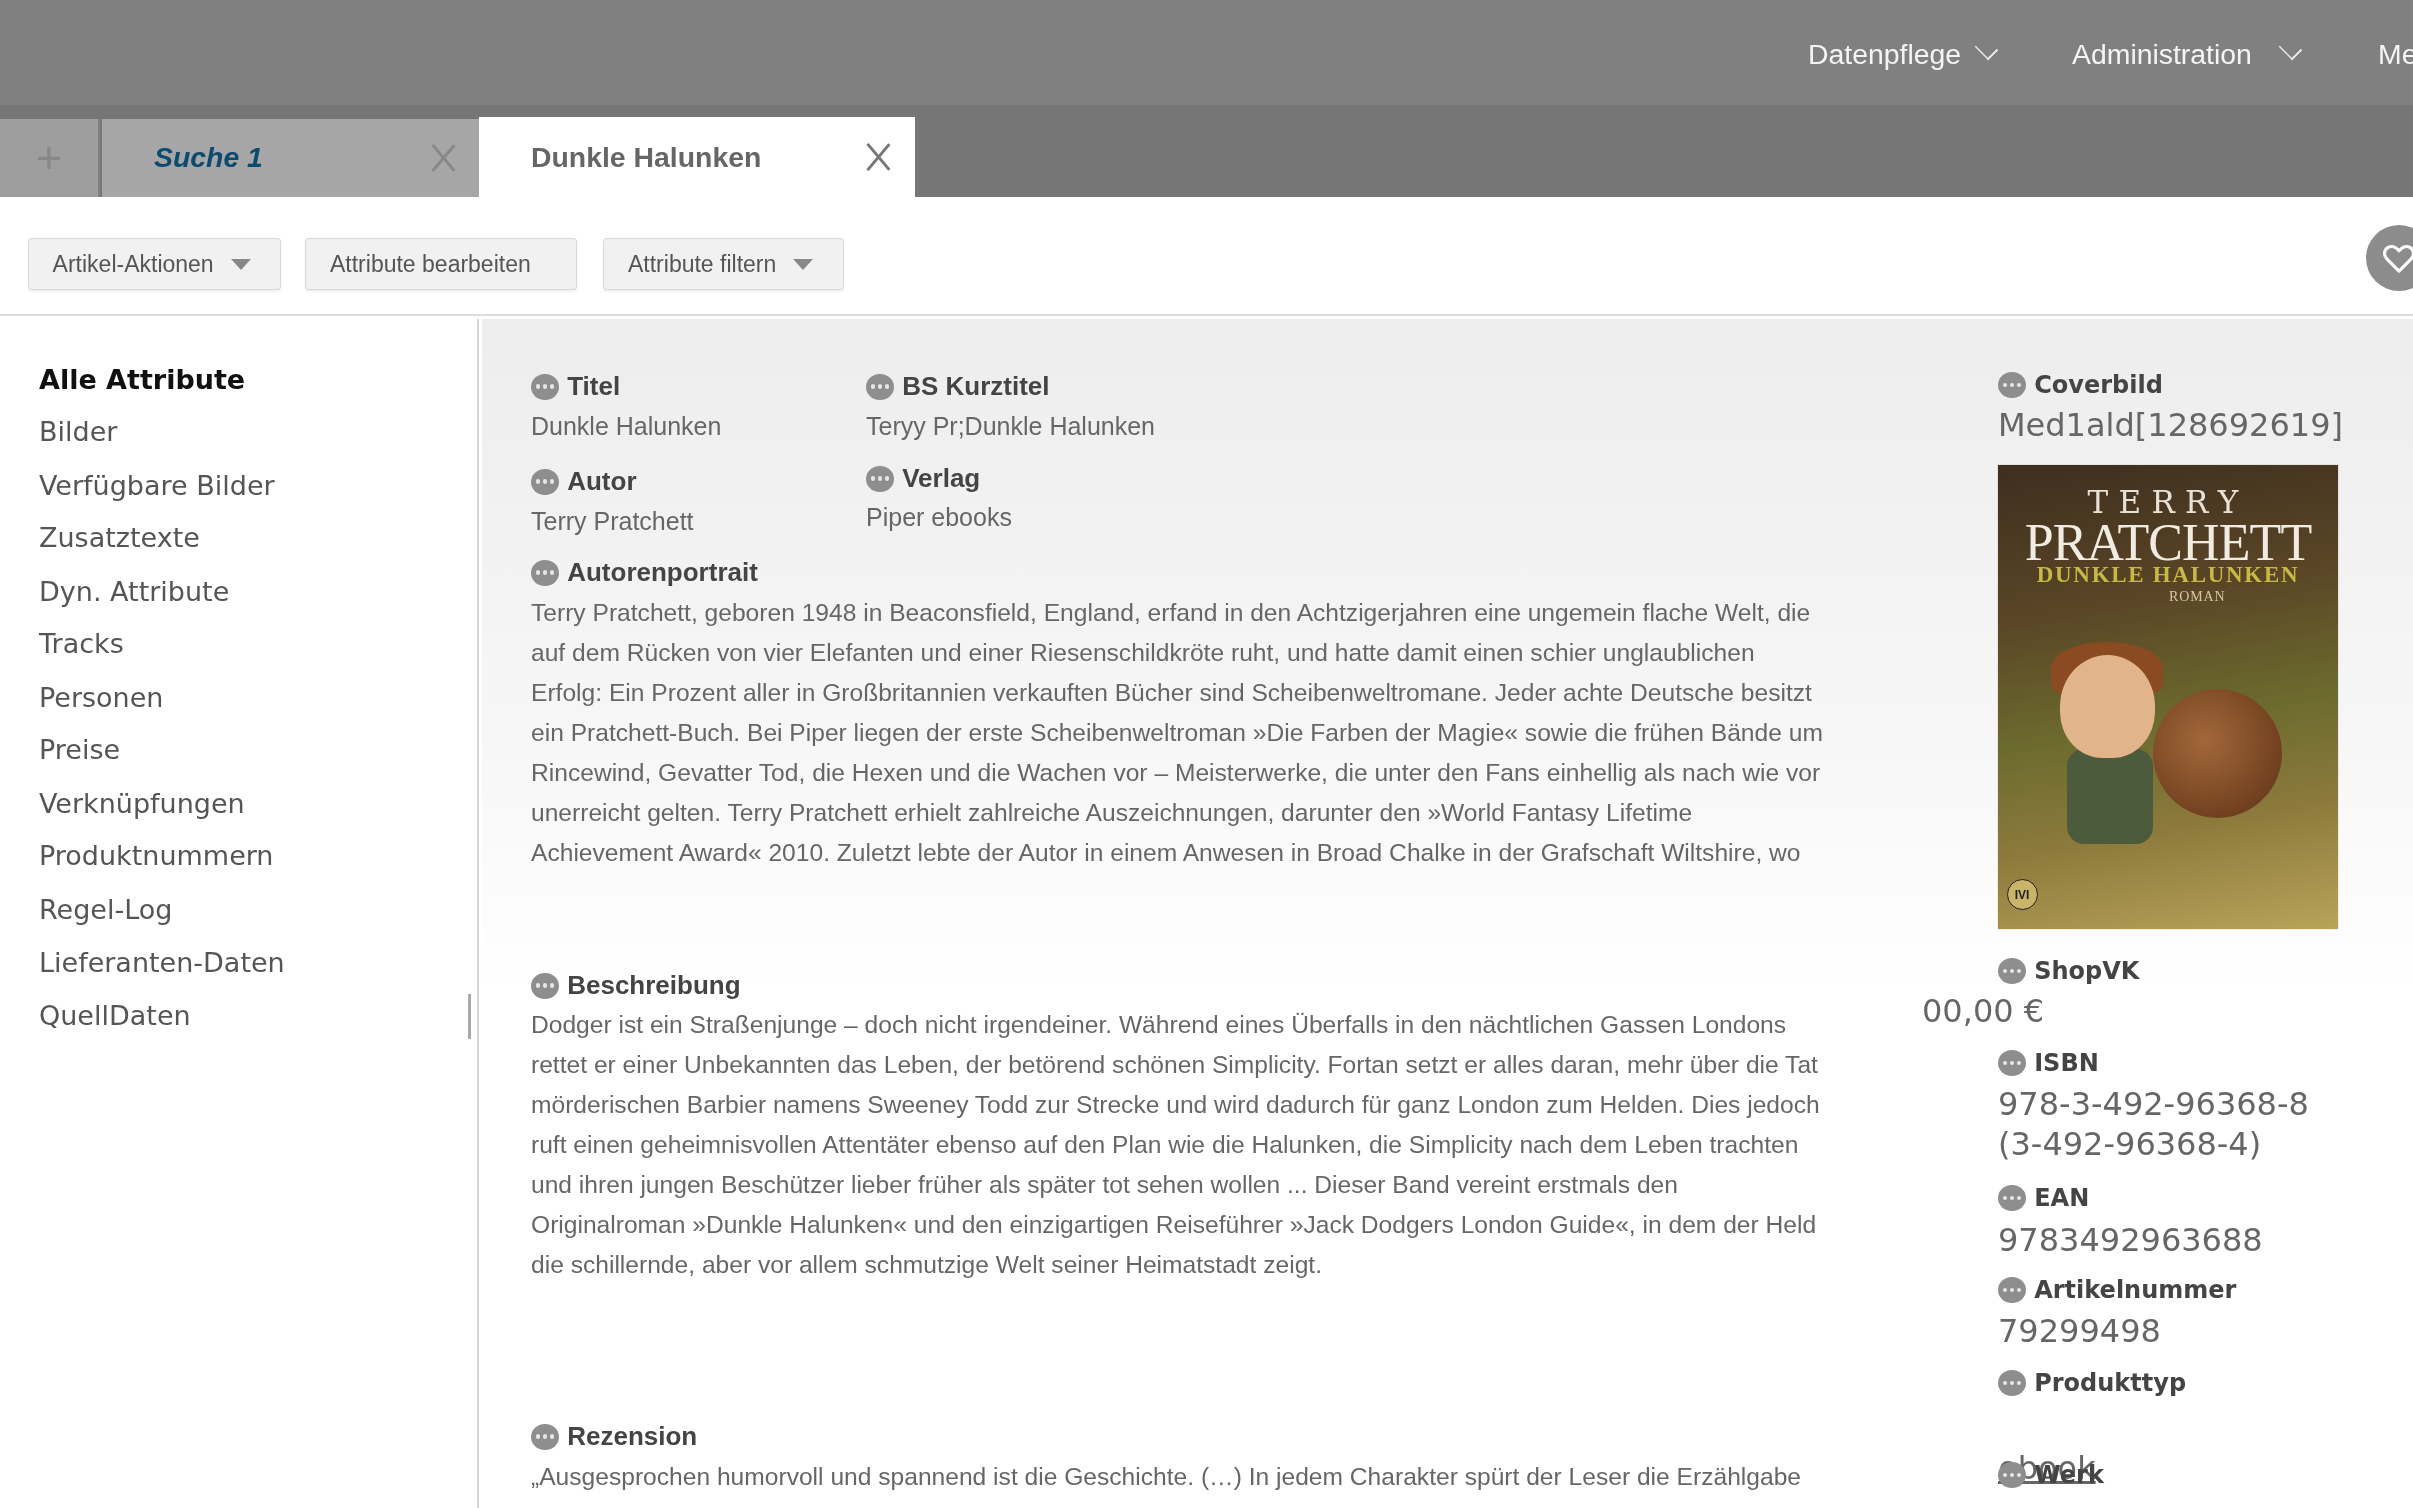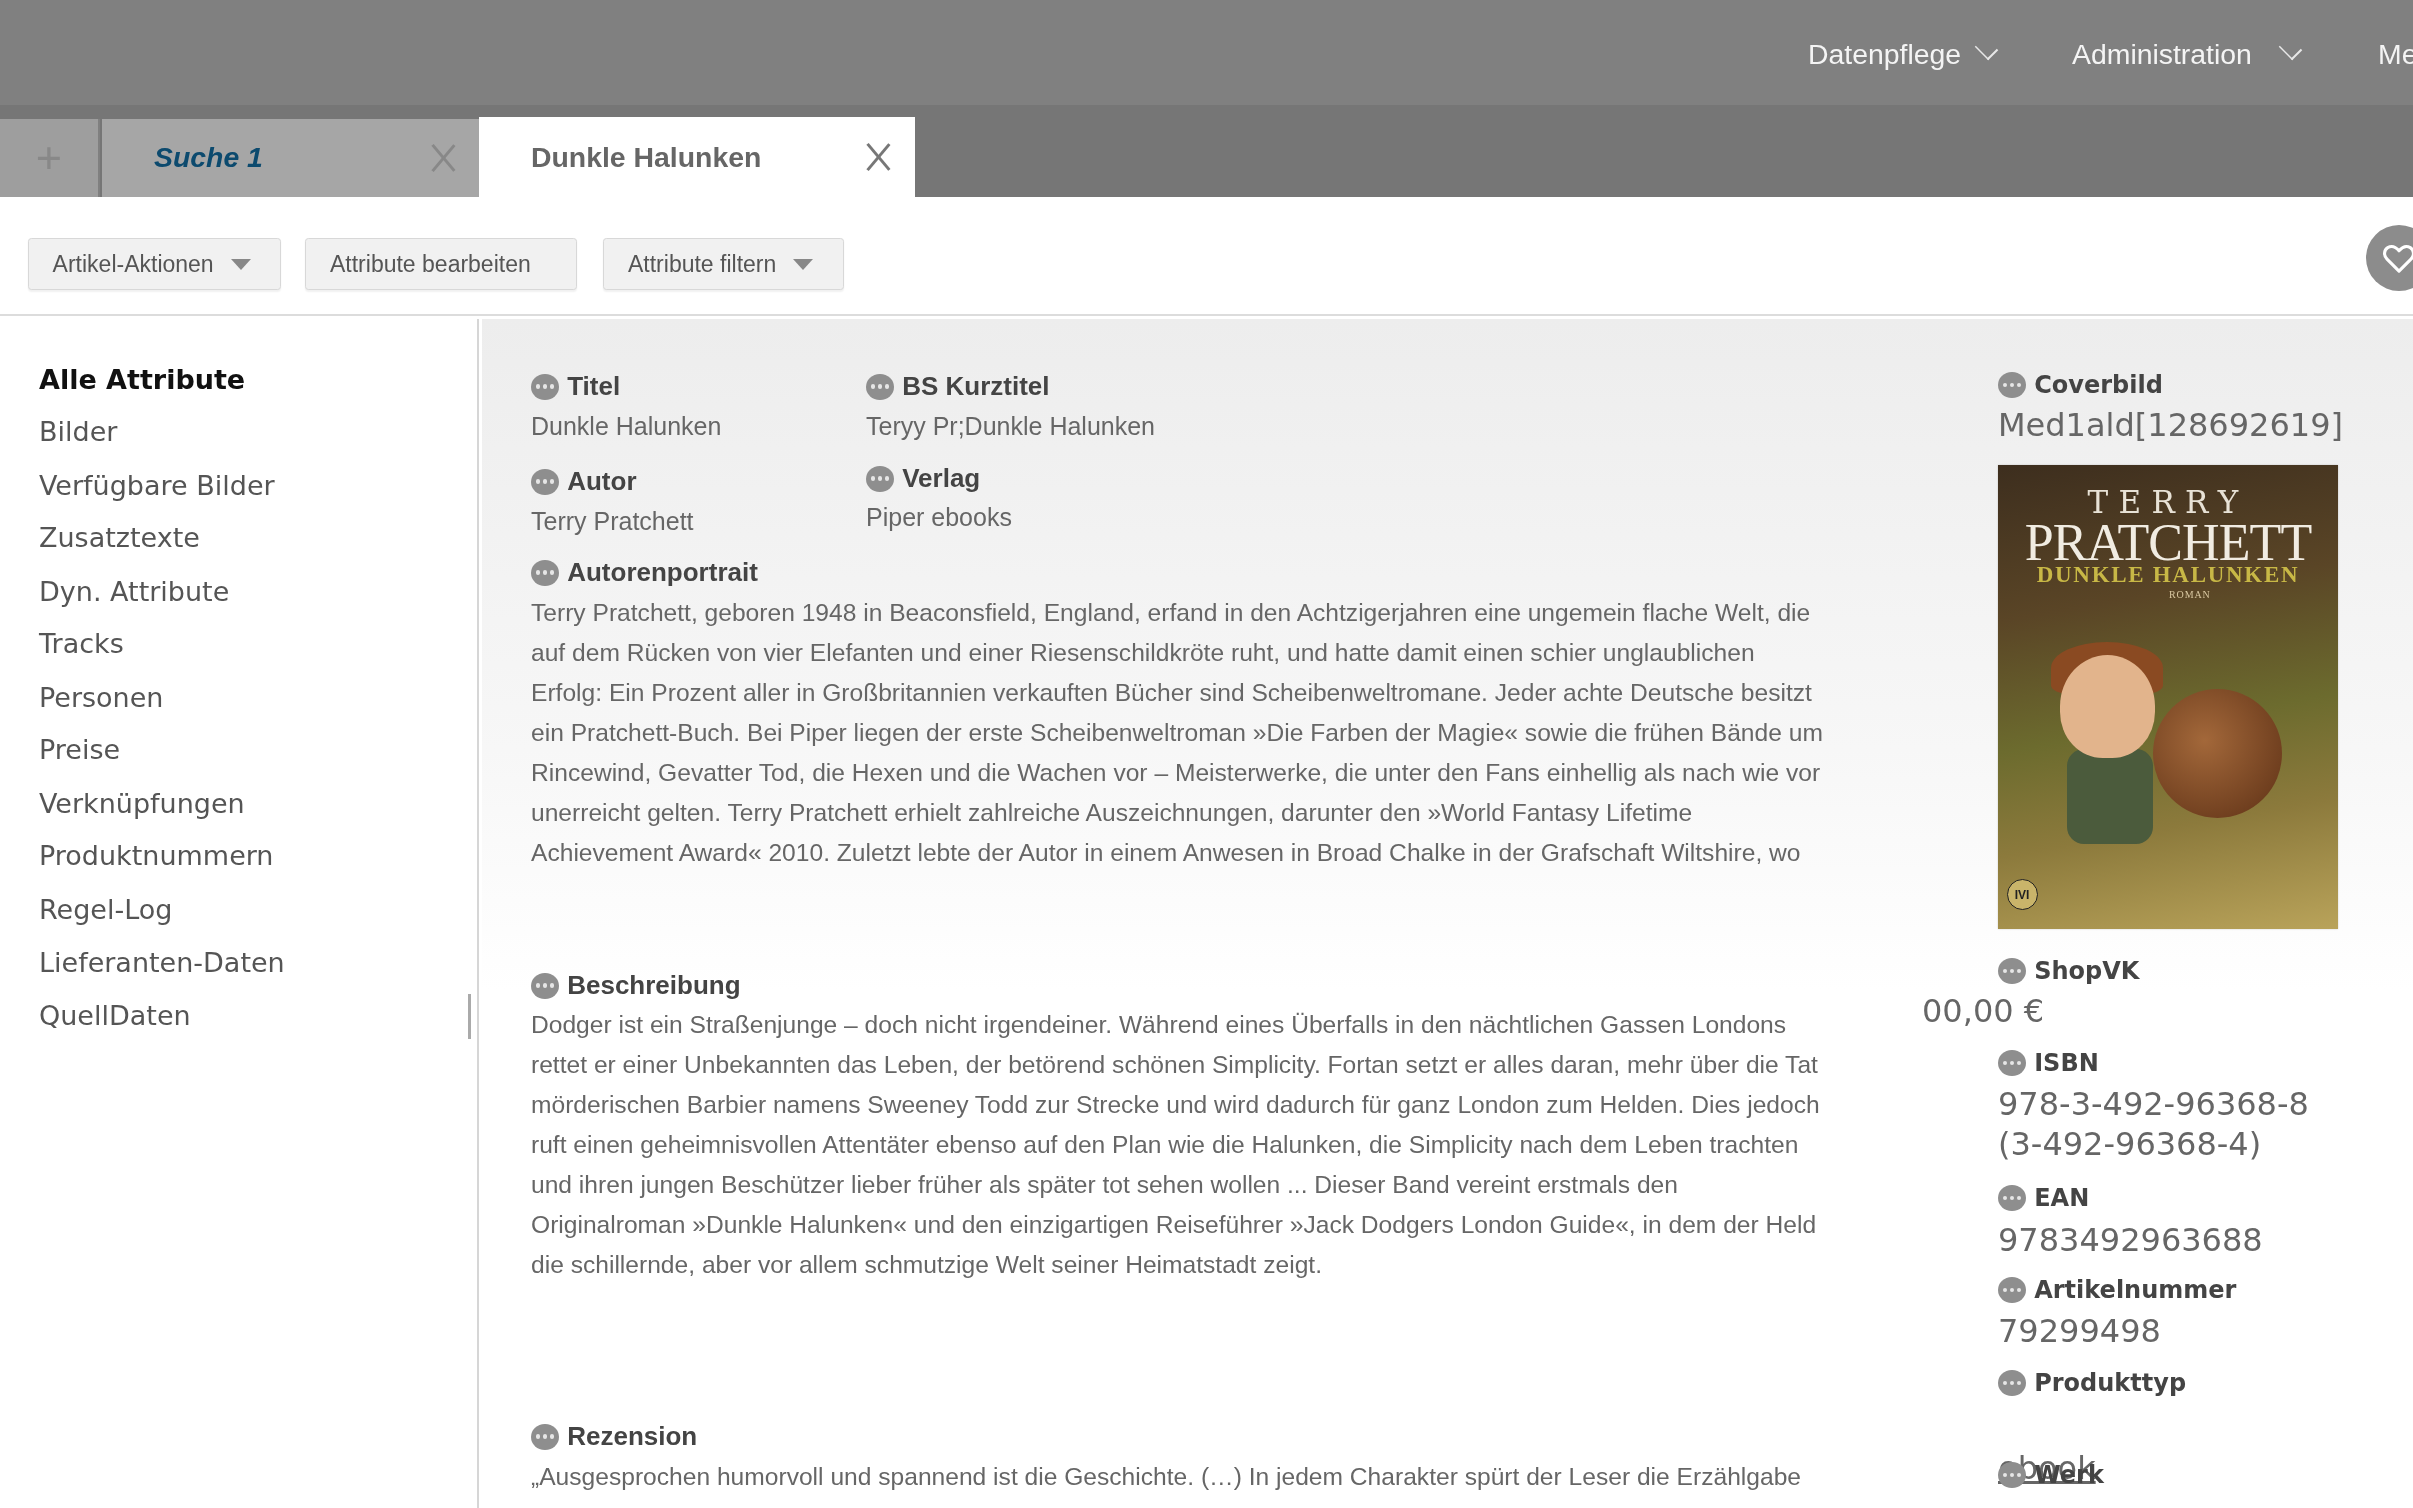--- a/index.html
+++ b/index.html
@@ -43,21 +43,21 @@
   .dot-icon { display: inline-flex; width: 27.6px; height: 26px; border-radius: 50%; background: #8e8e8e; align-items: center; justify-content: center; gap: 2.6px; margin-right: 8.6px; cursor: pointer; }
   .dot-icon i { display: block; width: 4.3px; height: 4.3px; border-radius: 50%; background: #e6e6e6; }
 
   .right-col .attr-label { font-family: "DejaVu Sans", sans-serif; font-size: 24px; }
   .right-col .attr-value { font-family: "DejaVu Sans", sans-serif; font-size: 32px; color: #666; line-height: 40px; }
 
   .cover { position: absolute; left: 1516px; top: 146px; width: 340px; height: 464px; overflow: hidden; background: linear-gradient(170deg, #3d2e1e 0%, #5a4526 30%, #6c6b2e 55%, #8c7a3c 75%, #b9a35a 100%); box-shadow: 0 0 1.7px rgba(0,0,0,0.2); }
   .cover-t1 { position: absolute; top: 19px; width: 100%; text-align: center; font-family: "DejaVu Serif", serif; font-size: 31px; letter-spacing: 10.3px; color: #e8e2d6; }
   .cover-t2 { position: absolute; top: 48px; width: 100%; text-align: center; font-family: "Liberation Serif", serif; font-size: 52px; color: #f1ece2; letter-spacing: -0.9px; }
   .cover-t3 { position: absolute; top: 97px; width: 100%; text-align: center; font-family: "Liberation Serif", serif; font-weight: bold; font-size: 23px; color: #c8b846; letter-spacing: 1.7px; }
-  .cover-t4 { position: absolute; top: 124px; left: 171px; font-family: "Liberation Serif", serif; font-size: 10px; color: #d8c7a0; letter-spacing: 0.9px; }
+  .cover-t4 { position: absolute; top: 124px; left: 171px; font-family: "Liberation Serif", serif; font-size: 14px; color: #d8c7a0; letter-spacing: 0.9px; }
   .cover-face { position: absolute; left: 62px; top: 190px; width: 95px; height: 103px; border-radius: 50% 50% 45% 45%; background: #e2b48c; }
   .cover-hair { position: absolute; left: 53px; top: 177px; width: 112px; height: 52px; border-radius: 60% 60% 20% 20%; background: #8a4a22; }
   .cover-body { position: absolute; left: 69px; top: 284px; width: 86px; height: 95px; border-radius: 17px; background: #4b5b3c; }
   .cover-pan { position: absolute; left: 155px; top: 224px; width: 129px; height: 129px; border-radius: 50%; background: radial-gradient(circle at 40% 40%, #a3683a, #5d3015); }
   .cover-logo { position: absolute; left: 8.6px; top: 414px; width: 31px; height: 31px; border-radius: 50%; border: 1.7px solid #222; color: #222; font-size: 12px; font-weight: bold; display: flex; align-items: center; justify-content: center; background: #c9b46a; }
 </style>
 </head>
 <body>
 
 <div class="topbar">

